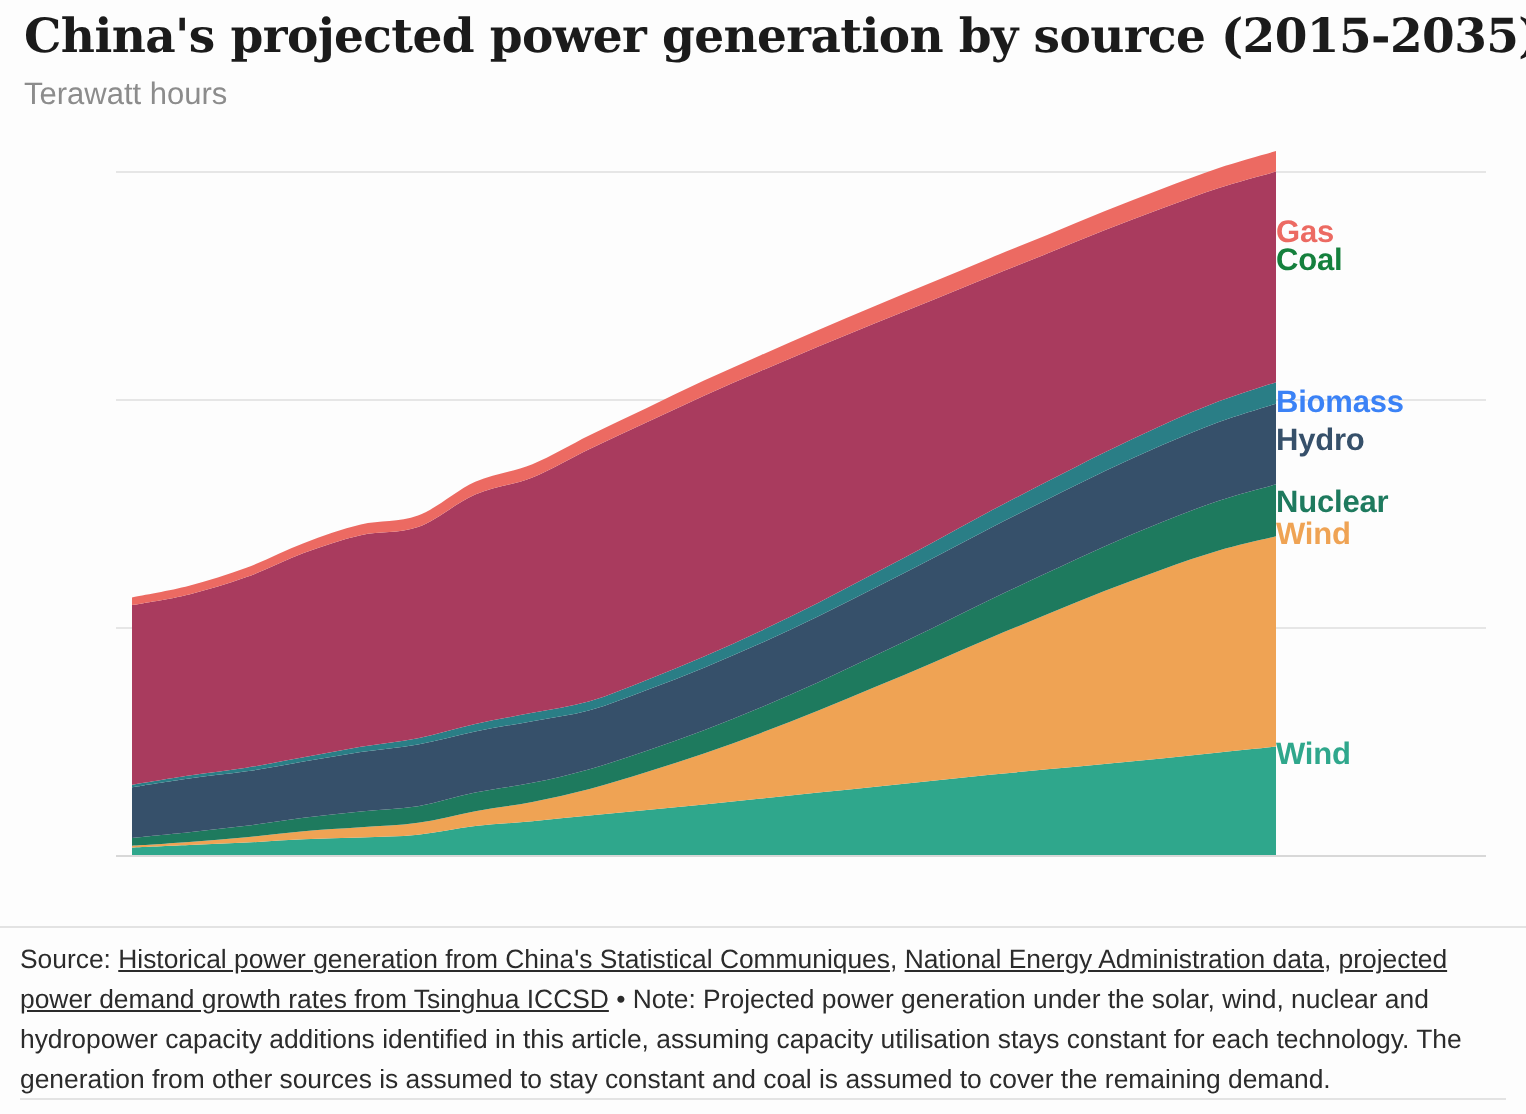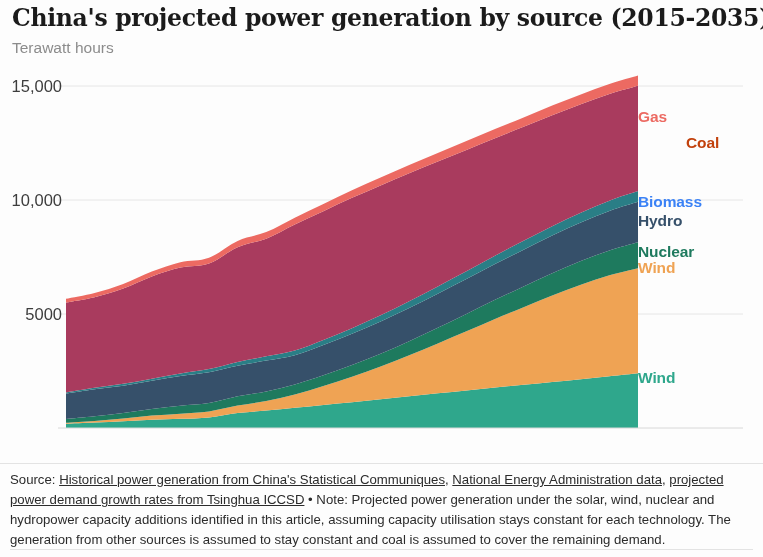--- a/index.html
+++ b/index.html
@@ -165,31 +165,26 @@
           <path d="M 66.00 353.76 C 70.77 353.55, 85.07 352.92, 94.60 352.51 C 104.13 352.09, 113.67 351.75, 123.20 351.27 C 132.73 350.80, 142.27 350.07, 151.80 349.66 C 161.33 349.24, 170.87 349.15, 180.40 348.77 C 189.93 348.39, 199.47 348.33, 209.00 347.38 C 218.53 346.42, 228.07 344.17, 237.60 343.04 C 247.13 341.91, 256.67 341.48, 266.20 340.60 C 275.73 339.73, 285.27 338.74, 294.80 337.80 C 304.33 336.86, 313.87 335.90, 323.40 334.97 C 332.93 334.04, 342.47 333.19, 352.00 332.24 C 361.53 331.29, 371.07 330.26, 380.60 329.27 C 390.13 328.28, 399.67 327.30, 409.20 326.31 C 418.73 325.32, 428.27 324.33, 437.80 323.34 C 447.33 322.36, 456.87 321.37, 466.40 320.38 C 475.93 319.39, 485.47 318.37, 495.00 317.42 C 504.53 316.47, 514.07 315.59, 523.60 314.68 C 533.13 313.77, 542.67 312.86, 552.20 311.94 C 561.73 311.03, 571.27 310.16, 580.80 309.21 C 590.33 308.26, 599.87 307.23, 609.40 306.24 C 618.93 305.26, 633.23 303.77, 638.00 303.28 L 638.00 358.00  638.00 358.00 C 633.23 358.00, 618.93 358.00, 609.40 358.00 C 599.87 358.00, 590.33 358.00, 580.80 358.00 C 571.27 358.00, 561.73 358.00, 552.20 358.00 C 542.67 358.00, 533.13 358.00, 523.60 358.00 C 514.07 358.00, 504.53 358.00, 495.00 358.00 C 485.47 358.00, 475.93 358.00, 466.40 358.00 C 456.87 358.00, 447.33 358.00, 437.80 358.00 C 428.27 358.00, 418.73 358.00, 409.20 358.00 C 399.67 358.00, 390.13 358.00, 380.60 358.00 C 371.07 358.00, 361.53 358.00, 352.00 358.00 C 342.47 358.00, 332.93 358.00, 323.40 358.00 C 313.87 358.00, 304.33 358.00, 294.80 358.00 C 285.27 358.00, 275.73 358.00, 266.20 358.00 C 256.67 358.00, 247.13 358.00, 237.60 358.00 C 228.07 358.00, 218.53 358.00, 209.00 358.00 C 199.47 358.00, 189.93 358.00, 180.40 358.00 C 170.87 358.00, 161.33 358.00, 151.80 358.00 C 142.27 358.00, 132.73 358.00, 123.20 358.00 C 113.67 358.00, 104.13 358.00, 94.60 358.00 C 85.07 358.00, 70.77 358.00, 66.00 358.00 Z" fill="#2FA78C"></path>
           <path d="M 66.00 352.87 C 70.77 352.56, 85.07 351.71, 94.60 351.00 C 104.13 350.29, 113.67 349.48, 123.20 348.58 C 132.73 347.69, 142.27 346.44, 151.80 345.62 C 161.33 344.80, 170.87 344.36, 180.40 343.66 C 189.93 342.96, 199.47 342.77, 209.00 341.42 C 218.53 340.08, 228.07 337.34, 237.60 335.59 C 247.13 333.84, 256.67 332.79, 266.20 330.94 C 275.73 329.09, 285.27 326.97, 294.80 324.48 C 304.33 322.00, 313.87 319.01, 323.40 316.05 C 332.93 313.08, 342.47 309.97, 352.00 306.70 C 361.53 303.43, 371.07 300.01, 380.60 296.44 C 390.13 292.87, 399.67 289.11, 409.20 285.27 C 418.73 281.43, 428.27 277.40, 437.80 273.41 C 447.33 269.42, 456.87 265.39, 466.40 261.33 C 475.93 257.26, 485.47 253.04, 495.00 249.02 C 504.53 244.99, 514.07 241.07, 523.60 237.16 C 533.13 233.25, 542.67 229.26, 552.20 225.53 C 561.73 221.81, 571.27 218.20, 580.80 214.82 C 590.33 211.43, 599.87 208.01, 609.40 205.24 C 618.93 202.47, 633.23 199.35, 638.00 198.17 L 638.00 303.28  638.00 303.28 C 633.23 303.77, 618.93 305.26, 609.40 306.24 C 599.87 307.23, 590.33 308.26, 580.80 309.21 C 571.27 310.16, 561.73 311.03, 552.20 311.94 C 542.67 312.86, 533.13 313.77, 523.60 314.68 C 514.07 315.59, 504.53 316.47, 495.00 317.42 C 485.47 318.37, 475.93 319.39, 466.40 320.38 C 456.87 321.37, 447.33 322.36, 437.80 323.34 C 428.27 324.33, 418.73 325.32, 409.20 326.31 C 399.67 327.30, 390.13 328.28, 380.60 329.27 C 371.07 330.26, 361.53 331.29, 352.00 332.24 C 342.47 333.19, 332.93 334.04, 323.40 334.97 C 313.87 335.90, 304.33 336.86, 294.80 337.80 C 285.27 338.74, 275.73 339.73, 266.20 340.60 C 256.67 341.48, 247.13 341.91, 237.60 343.04 C 228.07 344.17, 218.53 346.42, 209.00 347.38 C 199.47 348.33, 189.93 348.39, 180.40 348.77 C 170.87 349.15, 161.33 349.24, 151.80 349.66 C 142.27 350.07, 132.73 350.80, 123.20 351.27 C 113.67 351.75, 104.13 352.09, 94.60 352.51 C 85.07 352.92, 70.77 353.55, 66.00 353.76 Z" fill="#EFA354"></path>
           <path d="M 66.00 348.97 C 70.77 348.50, 85.07 347.15, 94.60 346.14 C 104.13 345.14, 113.67 344.14, 123.20 342.93 C 132.73 341.72, 142.27 340.10, 151.80 338.89 C 161.33 337.69, 170.87 336.67, 180.40 335.70 C 189.93 334.73, 199.47 334.65, 209.00 333.08 C 218.53 331.51, 228.07 328.23, 237.60 326.29 C 247.13 324.34, 256.67 323.36, 266.20 321.41 C 275.73 319.45, 285.27 317.25, 294.80 314.57 C 304.33 311.89, 313.87 308.58, 323.40 305.33 C 332.93 302.08, 342.47 298.68, 352.00 295.07 C 361.53 291.46, 371.07 287.66, 380.60 283.67 C 390.13 279.68, 399.67 275.46, 409.20 271.13 C 418.73 266.80, 428.27 262.20, 437.80 257.68 C 447.33 253.16, 456.87 248.64, 466.40 244.00 C 475.93 239.36, 485.47 234.46, 495.00 229.86 C 504.53 225.27, 514.07 220.86, 523.60 216.41 C 533.13 211.97, 542.67 207.41, 552.20 203.19 C 561.73 198.97, 571.27 194.90, 580.80 191.10 C 590.33 187.30, 599.87 183.54, 609.40 180.39 C 618.93 177.23, 633.23 173.55, 638.00 172.18 L 638.00 198.17  638.00 198.17 C 633.23 199.35, 618.93 202.47, 609.40 205.24 C 599.87 208.01, 590.33 211.43, 580.80 214.82 C 571.27 218.20, 561.73 221.81, 552.20 225.53 C 542.67 229.26, 533.13 233.25, 523.60 237.16 C 514.07 241.07, 504.53 244.99, 495.00 249.02 C 485.47 253.04, 475.93 257.26, 466.40 261.33 C 456.87 265.39, 447.33 269.42, 437.80 273.41 C 428.27 277.40, 418.73 281.43, 409.20 285.27 C 399.67 289.11, 390.13 292.87, 380.60 296.44 C 371.07 300.01, 361.53 303.43, 352.00 306.70 C 342.47 309.97, 332.93 313.08, 323.40 316.05 C 313.87 319.01, 304.33 322.00, 294.80 324.48 C 285.27 326.97, 275.73 329.09, 266.20 330.94 C 256.67 332.79, 247.13 333.84, 237.60 335.59 C 228.07 337.34, 218.53 340.08, 209.00 341.42 C 199.47 342.77, 189.93 342.96, 180.40 343.66 C 170.87 344.36, 161.33 344.80, 151.80 345.62 C 142.27 346.44, 132.73 347.69, 123.20 348.58 C 113.67 349.48, 104.13 350.29, 94.60 351.00 C 85.07 351.71, 70.77 352.56, 66.00 352.87 Z" fill="#1E7A5E"></path>
           <path d="M 66.00 323.59 C 70.77 322.87, 85.07 320.54, 94.60 319.22 C 104.13 317.90, 113.67 317.09, 123.20 315.68 C 132.73 314.28, 142.27 312.42, 151.80 310.80 C 161.33 309.19, 170.87 307.45, 180.40 306.02 C 189.93 304.58, 199.47 303.90, 209.00 302.19 C 218.53 300.47, 228.07 297.67, 237.60 295.73 C 247.13 293.80, 256.67 292.34, 266.20 290.58 C 275.73 288.82, 285.27 287.75, 294.80 285.15 C 304.33 282.56, 313.87 278.56, 323.40 275.01 C 332.93 271.45, 342.47 267.75, 352.00 263.84 C 361.53 259.92, 371.07 255.82, 380.60 251.52 C 390.13 247.23, 399.67 242.71, 409.20 238.07 C 418.73 233.44, 428.27 228.53, 437.80 223.71 C 447.33 218.88, 456.87 214.06, 466.40 209.12 C 475.93 204.18, 485.47 198.97, 495.00 194.07 C 504.53 189.17, 514.07 184.45, 523.60 179.70 C 533.13 174.95, 542.67 170.09, 552.20 165.57 C 561.73 161.05, 571.27 156.68, 580.80 152.57 C 590.33 148.47, 599.87 144.40, 609.40 140.94 C 618.93 137.49, 633.23 133.34, 638.00 131.82 L 638.00 172.18  638.00 172.18 C 633.23 173.55, 618.93 177.23, 609.40 180.39 C 599.87 183.54, 590.33 187.30, 580.80 191.10 C 571.27 194.90, 561.73 198.97, 552.20 203.19 C 542.67 207.41, 533.13 211.97, 523.60 216.41 C 514.07 220.86, 504.53 225.27, 495.00 229.86 C 485.47 234.46, 475.93 239.36, 466.40 244.00 C 456.87 248.64, 447.33 253.16, 437.80 257.68 C 428.27 262.20, 418.73 266.80, 409.20 271.13 C 399.67 275.46, 390.13 279.68, 380.60 283.67 C 371.07 287.66, 361.53 291.46, 352.00 295.07 C 342.47 298.68, 332.93 302.08, 323.40 305.33 C 313.87 308.58, 304.33 311.89, 294.80 314.57 C 285.27 317.25, 275.73 319.45, 266.20 321.41 C 256.67 323.36, 247.13 324.34, 237.60 326.29 C 228.07 328.23, 218.53 331.51, 209.00 333.08 C 199.47 334.65, 189.93 334.73, 180.40 335.70 C 170.87 336.67, 161.33 337.69, 151.80 338.89 C 142.27 340.10, 132.73 341.72, 123.20 342.93 C 113.67 344.14, 104.13 345.14, 94.60 346.14 C 85.07 347.15, 70.77 348.50, 66.00 348.97 Z" fill="#36506A"></path>
           <path d="M 66.00 322.39 C 70.77 321.61, 85.07 319.16, 94.60 317.74 C 104.13 316.31, 113.67 315.38, 123.20 313.86 C 132.73 312.34, 142.27 310.38, 151.80 308.64 C 161.33 306.89, 170.87 304.98, 180.40 303.39 C 189.93 301.81, 199.47 301.01, 209.00 299.11 C 218.53 297.20, 228.07 294.10, 237.60 291.97 C 247.13 289.85, 256.67 288.26, 266.20 286.36 C 275.73 284.47, 285.27 283.32, 294.80 280.59 C 304.33 277.87, 313.87 273.72, 323.40 269.99 C 332.93 266.27, 342.47 262.35, 352.00 258.25 C 361.53 254.15, 371.07 249.85, 380.60 245.37 C 390.13 240.88, 399.67 236.17, 409.20 231.35 C 418.73 226.52, 428.27 221.43, 437.80 216.41 C 447.33 211.40, 456.87 206.38, 466.40 201.25 C 475.93 196.12, 485.47 190.71, 495.00 185.63 C 504.53 180.56, 514.07 175.71, 523.60 170.81 C 533.13 165.91, 542.67 160.89, 552.20 156.22 C 561.73 151.55, 571.27 147.02, 580.80 142.77 C 590.33 138.51, 599.87 134.29, 609.40 130.68 C 618.93 127.07, 633.23 122.70, 638.00 121.11 L 638.00 131.82  638.00 131.82 C 633.23 133.34, 618.93 137.49, 609.40 140.94 C 599.87 144.40, 590.33 148.47, 580.80 152.57 C 571.27 156.68, 561.73 161.05, 552.20 165.57 C 542.67 170.09, 533.13 174.95, 523.60 179.70 C 514.07 184.45, 504.53 189.17, 495.00 194.07 C 485.47 198.97, 475.93 204.18, 466.40 209.12 C 456.87 214.06, 447.33 218.88, 437.80 223.71 C 428.27 228.53, 418.73 233.44, 409.20 238.07 C 399.67 242.71, 390.13 247.23, 380.60 251.52 C 371.07 255.82, 361.53 259.92, 352.00 263.84 C 342.47 267.75, 332.93 271.45, 323.40 275.01 C 313.87 278.56, 304.33 282.56, 294.80 285.15 C 285.27 287.75, 275.73 288.82, 266.20 290.58 C 256.67 292.34, 247.13 293.80, 237.60 295.73 C 228.07 297.67, 218.53 300.47, 209.00 302.19 C 199.47 303.90, 189.93 304.58, 180.40 306.02 C 170.87 307.45, 161.33 309.19, 151.80 310.80 C 142.27 312.42, 132.73 314.28, 123.20 315.68 C 113.67 317.09, 104.13 317.90, 94.60 319.22 C 85.07 320.54, 70.77 322.87, 66.00 323.59 Z" fill="#2A7E86"></path>
           <path d="M 66.00 232.55 C 70.77 231.67, 85.07 229.55, 94.60 227.22 C 104.13 224.89, 113.67 222.01, 123.20 218.56 C 132.73 215.10, 142.27 209.99, 151.80 206.49 C 161.33 203.00, 170.87 199.76, 180.40 197.60 C 189.93 195.44, 199.47 196.93, 209.00 193.54 C 218.53 190.16, 228.07 181.43, 237.60 177.29 C 247.13 173.15, 256.67 172.51, 266.20 168.71 C 275.73 164.92, 285.27 159.10, 294.80 154.51 C 304.33 149.92, 313.87 145.62, 323.40 141.17 C 332.93 136.73, 342.47 132.13, 352.00 127.83 C 361.53 123.54, 371.07 119.51, 380.60 115.41 C 390.13 111.30, 399.67 107.20, 409.20 103.21 C 418.73 99.22, 428.27 95.34, 437.80 91.47 C 447.33 87.59, 456.87 83.83, 466.40 79.95 C 475.93 76.08, 485.47 72.07, 495.00 68.21 C 504.53 64.35, 514.07 60.65, 523.60 56.81 C 533.13 52.97, 542.67 48.95, 552.20 45.18 C 561.73 41.42, 571.27 37.77, 580.80 34.24 C 590.33 30.71, 599.87 27.06, 609.40 23.98 C 618.93 20.90, 633.23 17.14, 638.00 15.77 L 638.00 121.11  638.00 121.11 C 633.23 122.70, 618.93 127.07, 609.40 130.68 C 599.87 134.29, 590.33 138.51, 580.80 142.77 C 571.27 147.02, 561.73 151.55, 552.20 156.22 C 542.67 160.89, 533.13 165.91, 523.60 170.81 C 514.07 175.71, 504.53 180.56, 495.00 185.63 C 485.47 190.71, 475.93 196.12, 466.40 201.25 C 456.87 206.38, 447.33 211.40, 437.80 216.41 C 428.27 221.43, 418.73 226.52, 409.20 231.35 C 399.67 236.17, 390.13 240.88, 380.60 245.37 C 371.07 249.85, 361.53 254.15, 352.00 258.25 C 342.47 262.35, 332.93 266.27, 323.40 269.99 C 313.87 273.72, 304.33 277.87, 294.80 280.59 C 285.27 283.32, 275.73 284.47, 266.20 286.36 C 256.67 288.26, 247.13 289.85, 237.60 291.97 C 228.07 294.10, 218.53 297.20, 209.00 299.11 C 199.47 301.01, 189.93 301.81, 180.40 303.39 C 170.87 304.98, 161.33 306.89, 151.80 308.64 C 142.27 310.38, 132.73 312.34, 123.20 313.86 C 113.67 315.38, 104.13 316.31, 94.60 317.74 C 85.07 319.16, 70.77 321.61, 66.00 322.39 Z" fill="#A93B5E"></path>
           <path d="M 66.00 228.77 C 70.77 227.80, 85.07 225.41, 94.60 222.93 C 104.13 220.46, 113.67 217.48, 123.20 213.93 C 132.73 210.37, 142.27 205.19, 151.80 201.59 C 161.33 197.99, 170.87 194.61, 180.40 192.31 C 189.93 190.01, 199.47 191.37, 209.00 187.80 C 218.53 184.23, 228.07 175.19, 237.60 170.90 C 247.13 166.62, 256.67 165.97, 266.20 162.10 C 275.73 158.23, 285.27 152.36, 294.80 147.67 C 304.33 142.98, 313.87 138.55, 323.40 133.99 C 332.93 129.43, 342.47 124.72, 352.00 120.31 C 361.53 115.90, 371.07 111.76, 380.60 107.54 C 390.13 103.32, 399.67 99.11, 409.20 95.00 C 418.73 90.90, 428.27 86.91, 437.80 82.92 C 447.33 78.93, 456.87 75.03, 466.40 71.06 C 475.93 67.09, 485.47 63.02, 495.00 59.09 C 504.53 55.16, 514.07 51.38, 523.60 47.46 C 533.13 43.55, 542.67 39.45, 552.20 35.61 C 561.73 31.77, 571.27 28.05, 580.80 24.44 C 590.33 20.83, 599.87 17.10, 609.40 13.95 C 618.93 10.79, 633.23 6.92, 638.00 5.51 L 638.00 15.77  638.00 15.77 C 633.23 17.14, 618.93 20.90, 609.40 23.98 C 599.87 27.06, 590.33 30.71, 580.80 34.24 C 571.27 37.77, 561.73 41.42, 552.20 45.18 C 542.67 48.95, 533.13 52.97, 523.60 56.81 C 514.07 60.65, 504.53 64.35, 495.00 68.21 C 485.47 72.07, 475.93 76.08, 466.40 79.95 C 456.87 83.83, 447.33 87.59, 437.80 91.47 C 428.27 95.34, 418.73 99.22, 409.20 103.21 C 399.67 107.20, 390.13 111.30, 380.60 115.41 C 371.07 119.51, 361.53 123.54, 352.00 127.83 C 342.47 132.13, 332.93 136.73, 323.40 141.17 C 313.87 145.62, 304.33 149.92, 294.80 154.51 C 285.27 159.10, 275.73 164.92, 266.20 168.71 C 256.67 172.51, 247.13 173.15, 237.60 177.29 C 228.07 181.43, 218.53 190.16, 209.00 193.54 C 199.47 196.93, 189.93 195.44, 180.40 197.60 C 170.87 199.76, 161.33 203.00, 151.80 206.49 C 142.27 209.99, 132.73 215.10, 123.20 218.56 C 113.67 222.01, 104.13 224.89, 94.60 227.22 C 85.07 229.55, 70.77 231.67, 66.00 232.55 Z" fill="#EC6A62"></path>
         </g>
         <line x1="58" x2="743" y1="358" y2="358" stroke="#d8d8d8" stroke-width="1"></line>
       </svg>
-    <div class="y-axis-labels" id="y-axis-labels">
-        <div class="y-tick" style="top: 16px;">15,000</div>
-        <div class="y-tick" style="top: 130px;">10,000</div>
-        <div class="y-tick" style="top: 244px;">5000</div>
-      </div>
   </div>
 
 
   <div class="series-labels" id="series-labels">
       <div class="series-label" style="top: 46.78px; color: rgb(236, 106, 98);">Gas</div>
-      <div class="series-label" style="top: 73px; color: #c2410c; margin-left: 48px;">Coal</div>
+      <div class="series-label" style="top: 61px; color: #15803d;">Coal</div>
       <div class="series-label" style="top: 132.28px; color: #3b82f6;">Biomass</div>
       <div class="series-label" style="top: 150.52px; color: rgb(54, 80, 106);">Hydro</div>
       <div class="series-label" style="top: 182.44px; color: rgb(30, 122, 94);">Nuclear</div>
       <div class="series-label" style="top: 198.4px; color: rgb(239, 163, 84);">Wind</div>
       <div class="series-label" style="top: 308px; color: rgb(47, 167, 140); text-align: right;">Wind</div>
     </div>
 
   <div class="divider-top"></div>
   <div class="footer">
     <span>Source: </span><a href="#">Historical power generation from China's Statistical Communiques</a><span>, </span><a href="#">National Energy Administration data</a><span>, </span><a href="#">projected power demand growth rates from Tsinghua ICCSD</a><span> • Note: Projected power generation under the solar, wind, nuclear and hydropower capacity additions identified in this article, assuming capacity utilisation stays constant for each technology. The generation from other sources is assumed to stay constant and coal is assumed to cover the remaining demand.</span>

